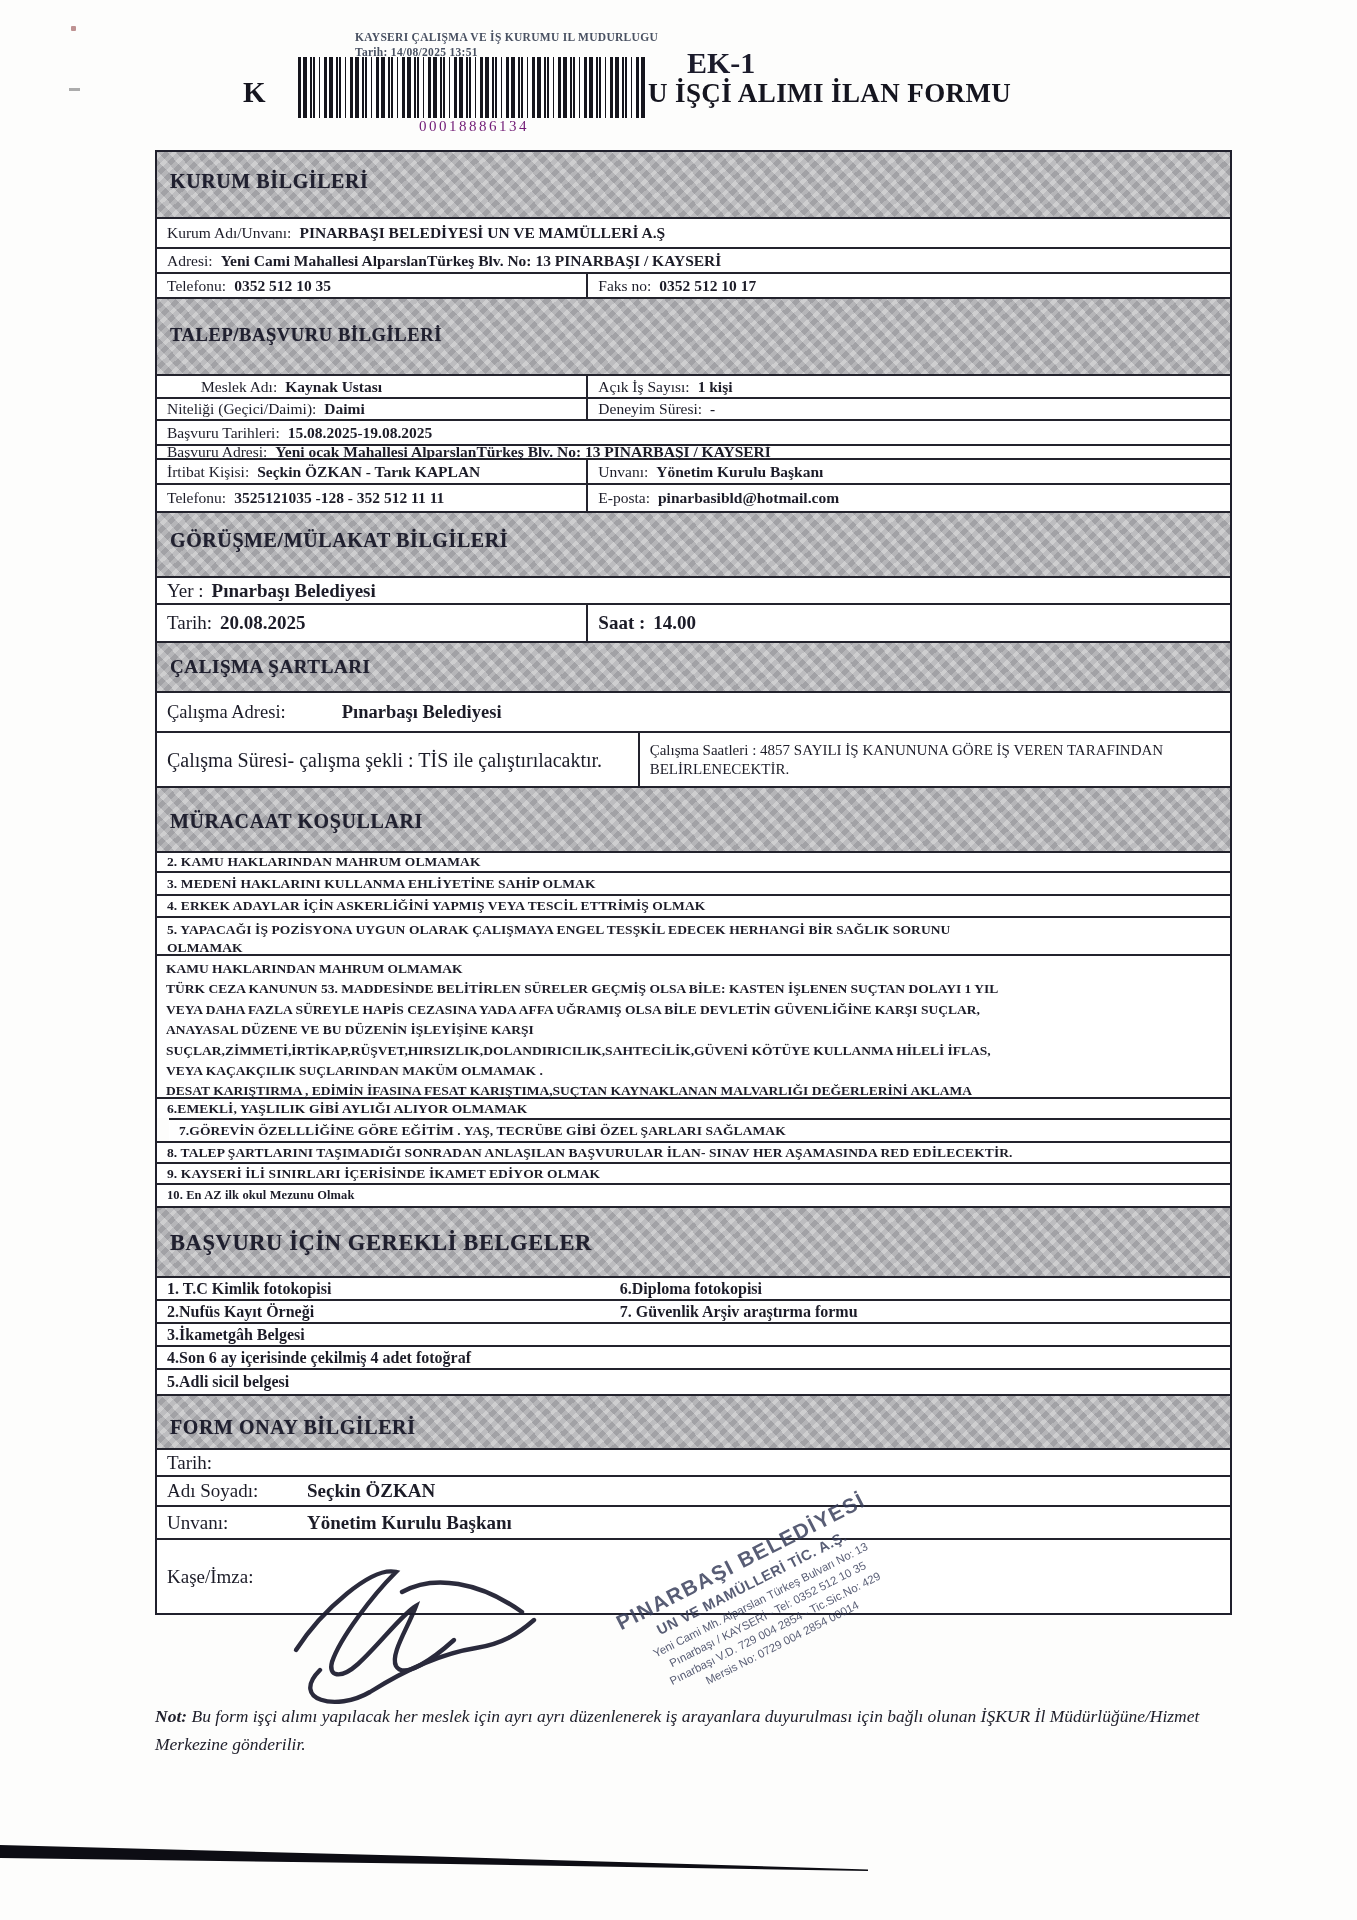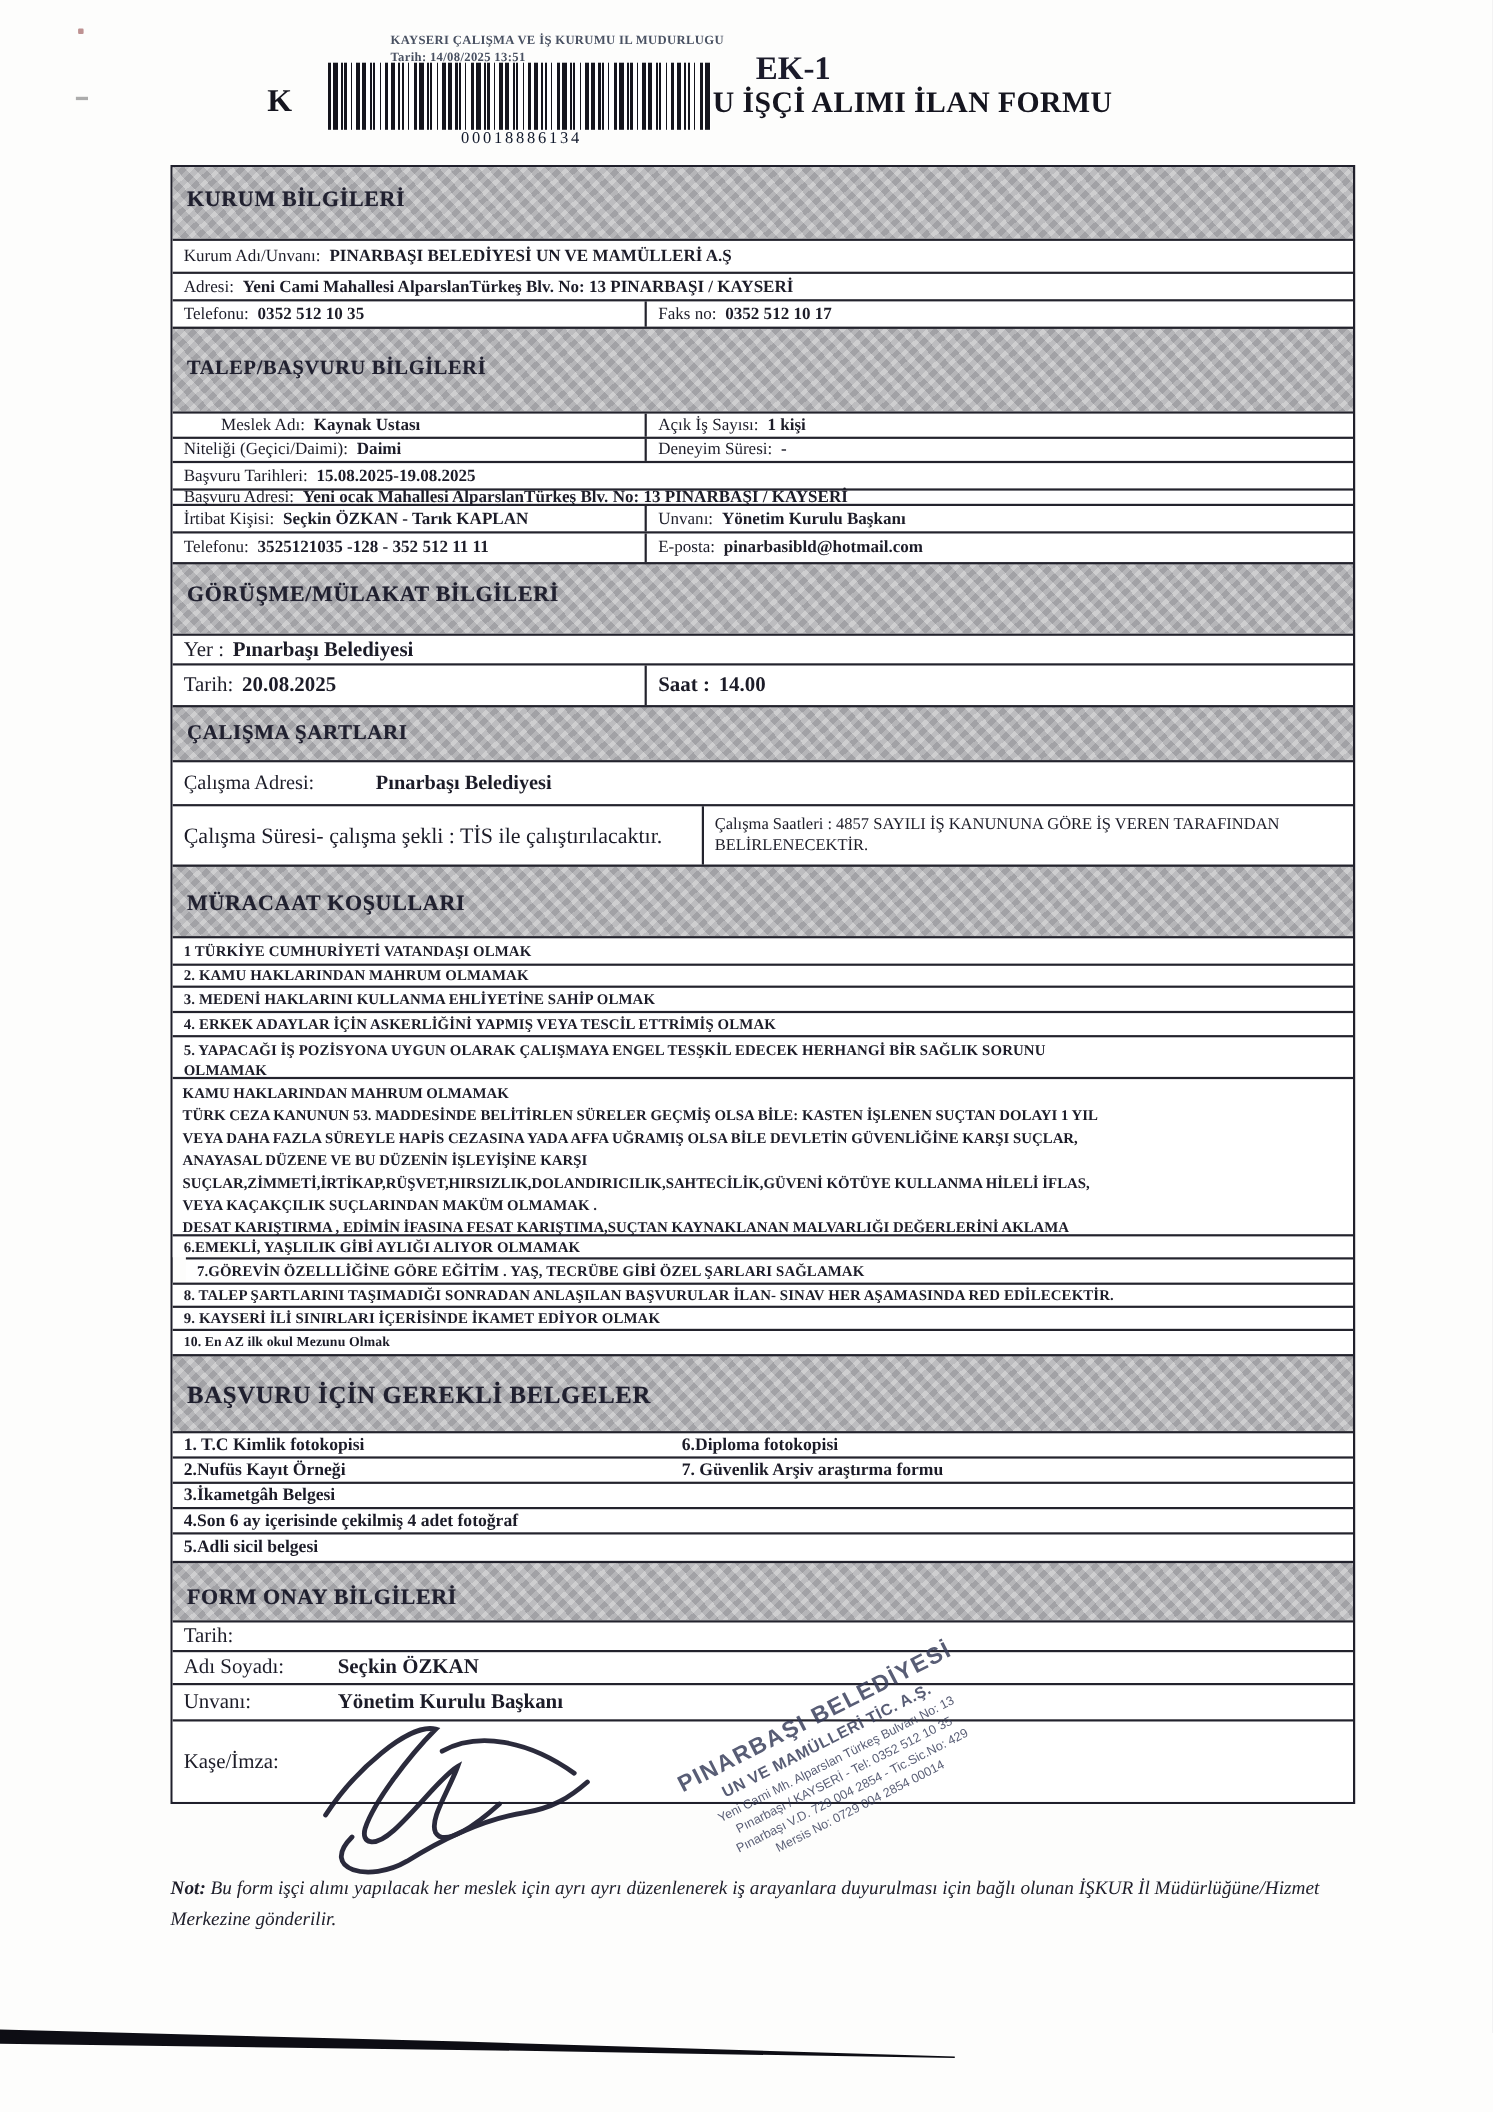--- a/index.html
+++ b/index.html
@@ -10,21 +10,21 @@
   .letterhead{position:absolute;left:355px;top:30px;font-size:11.5px;line-height:1.3;
               color:#495162;font-weight:600;letter-spacing:.3px;}
 
   
   .barcode{position:absolute;left:298px;top:57px;width:348px;height:61px;background-color:#fff;
     background-image:repeating-linear-gradient(90deg,
       #15151d 0 3px,#fff 3px 5px,#15151d 5px 9px,#fff 9px 12px,
       #15151d 12px 14px,#fff 14px 15px,#15151d 15px 17px,#fff 17px 21px,
       #15151d 21px 22px,#fff 22px 26px);}
   .barcode-num{position:absolute;left:344px;top:118px;width:260px;text-align:center;
-    font-size:15px;letter-spacing:2.5px;color:#0f172a;}
+    font-size:15px;letter-spacing:2.5px;color:#701a75;}
 
   .ek1{position:absolute;left:687px;top:46px;font-size:30px;font-weight:bold;color:#1b1b2b;}
   .title-k{position:absolute;left:243px;top:76px;font-size:29px;font-weight:bold;color:#15151f;}
   .title-main{position:absolute;left:648px;top:78px;font-size:27px;font-weight:bold;color:#15151f;letter-spacing:.4px;}
 
   
   .doc{position:absolute;left:155px;top:150px;width:1077px;border:2.4px solid #20202c;box-sizing:border-box;}
   .doc > div{box-sizing:border-box;border-top:2px solid #23232d;}
   .doc > div:first-child{border-top:none;}
 
@@ -196,23 +196,20 @@
       <div class="cell cellL" style="width:51.5%;font-size:20px;line-height:26px;align-items:center;">
         <span style="white-space:normal;">Çalışma Süresi- çalışma şekli :  TİS  ile çalıştırılacaktır.</span>
       </div>
       <div class="cell" style="font-size:15px;line-height:19px;">
         <span style="white-space:normal;">Çalışma Saatleri : 4857 SAYILI  İŞ KANUNUNA GÖRE İŞ VEREN TARAFINDAN BELİRLENECEKTİR.</span>
       </div>
     </div>
 
     <div class="band" style="height:65px;padding-top:22px;font-size:20px;">
         <span>MÜRACAAT KOŞULLARI</span>
-      </div>
-    <div class="r m" style="height:25px;">
-        <span>1 TÜRKİYE CUMHURİYETİ VATANDAŞI OLMAK</span>
       </div>
     <div class="r m" style="height:20px;">
         <span>2. KAMU HAKLARINDAN MAHRUM OLMAMAK</span>
       </div>
     <div class="r m" style="height:23px;">
         <span>3. MEDENİ HAKLARINI KULLANMA EHLİYETİNE SAHİP OLMAK</span>
       </div>
     <div class="r m" style="height:22px;">
         <span>4. ERKEK ADAYLAR İÇİN ASKERLİĞİNİ YAPMIŞ VEYA TESCİL ETTRİMİŞ OLMAK</span>
       </div>

